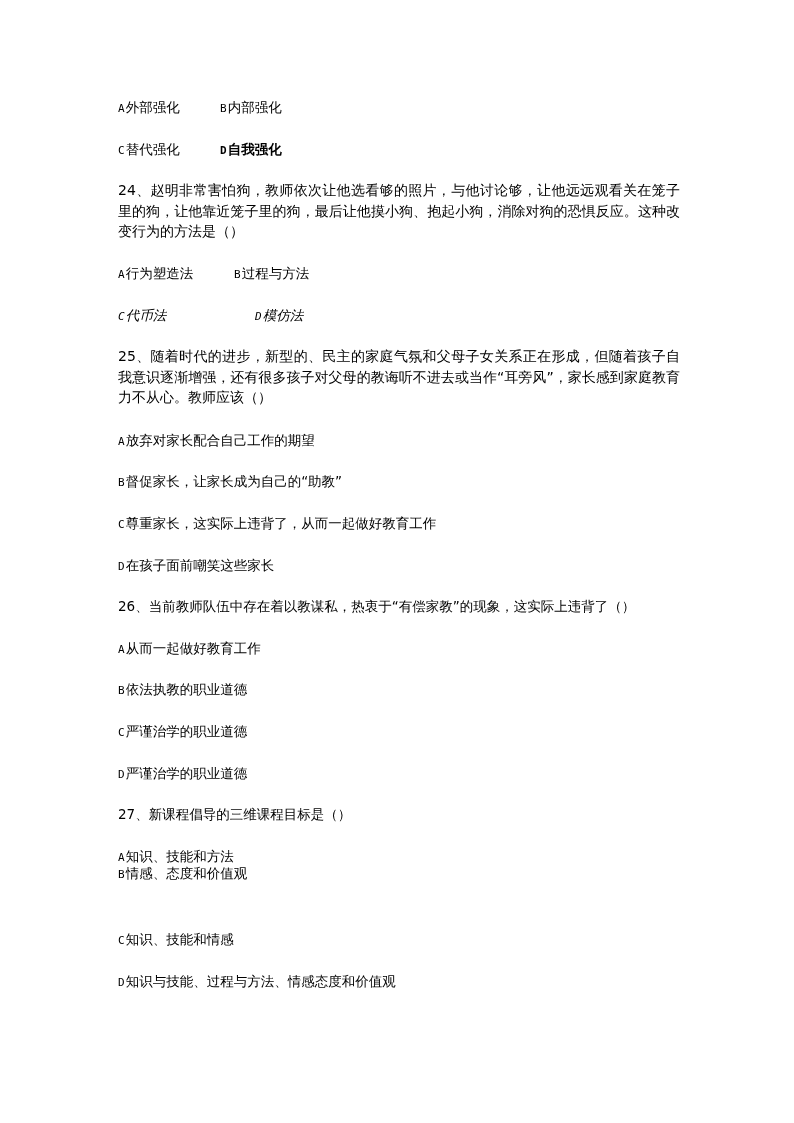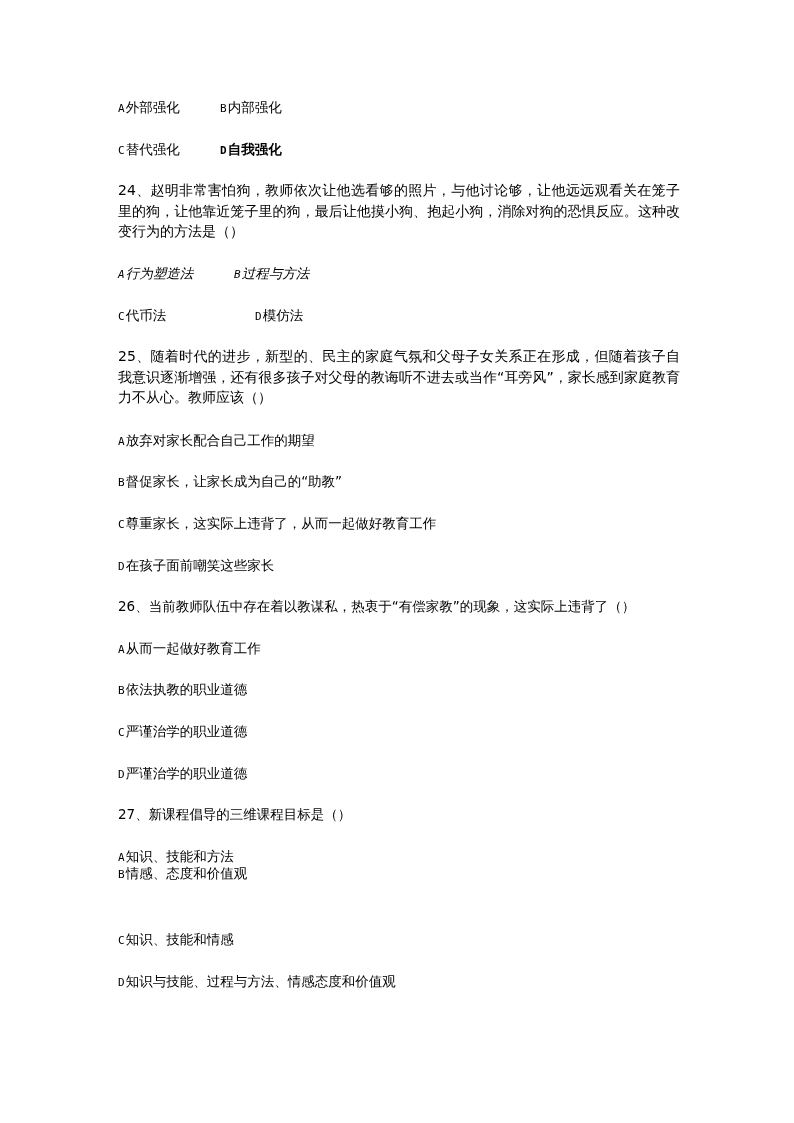--- a/index.html
+++ b/index.html
@@ -71,29 +71,29 @@
   <div class="pair" style="top:139px;">
     <span>
       <span class="opt-letter">C</span><span>替代强化</span>
     </span>
     <span class="second" style="left:102px;font-weight:bold;">
       <span class="opt-letter">D</span><span>自我强化</span>
     </span>
   </div>
 
   <div class="para" style="top:180px;">24、赵明非常害怕狗，教师依次让他选看够的照片，与他讨论够，让他远远观看关在笼子里的狗，让他靠近笼子里的狗，最后让他摸小狗、抱起小狗，消除对狗的恐惧反应。这种改变行为的方法是（）</div>
-  <div class="pair" style="top:263px;font-style:italic;">
+  <div class="pair" style="top:263px;">
     <span>
       <span class="opt-letter">A</span><span>行为塑造法</span>
     </span>
     <span class="second" style="left:116px;">
       <span class="opt-letter">B</span><span>过程与方法</span>
     </span>
   </div>
-  <div class="pair" style="top:305px;">
+  <div class="pair" style="top:305px;font-style:italic;">
     <span>
       <span class="opt-letter">C</span><span>代币法</span>
     </span>
     <span class="second" style="left:137px;">
       <span class="opt-letter">D</span><span>模仿法</span>
     </span>
   </div>
 
   <div class="para" style="top:346px;">25、随着时代的进步，新型的、民主的家庭气氛和父母子女关系正在形成，但随着孩子自我意识逐渐增强，还有很多孩子对父母的教诲听不进去或当作“耳旁风”，家长感到家庭教育力不从心。教师应该（）</div>
   <div class="line" style="top:430px;">

